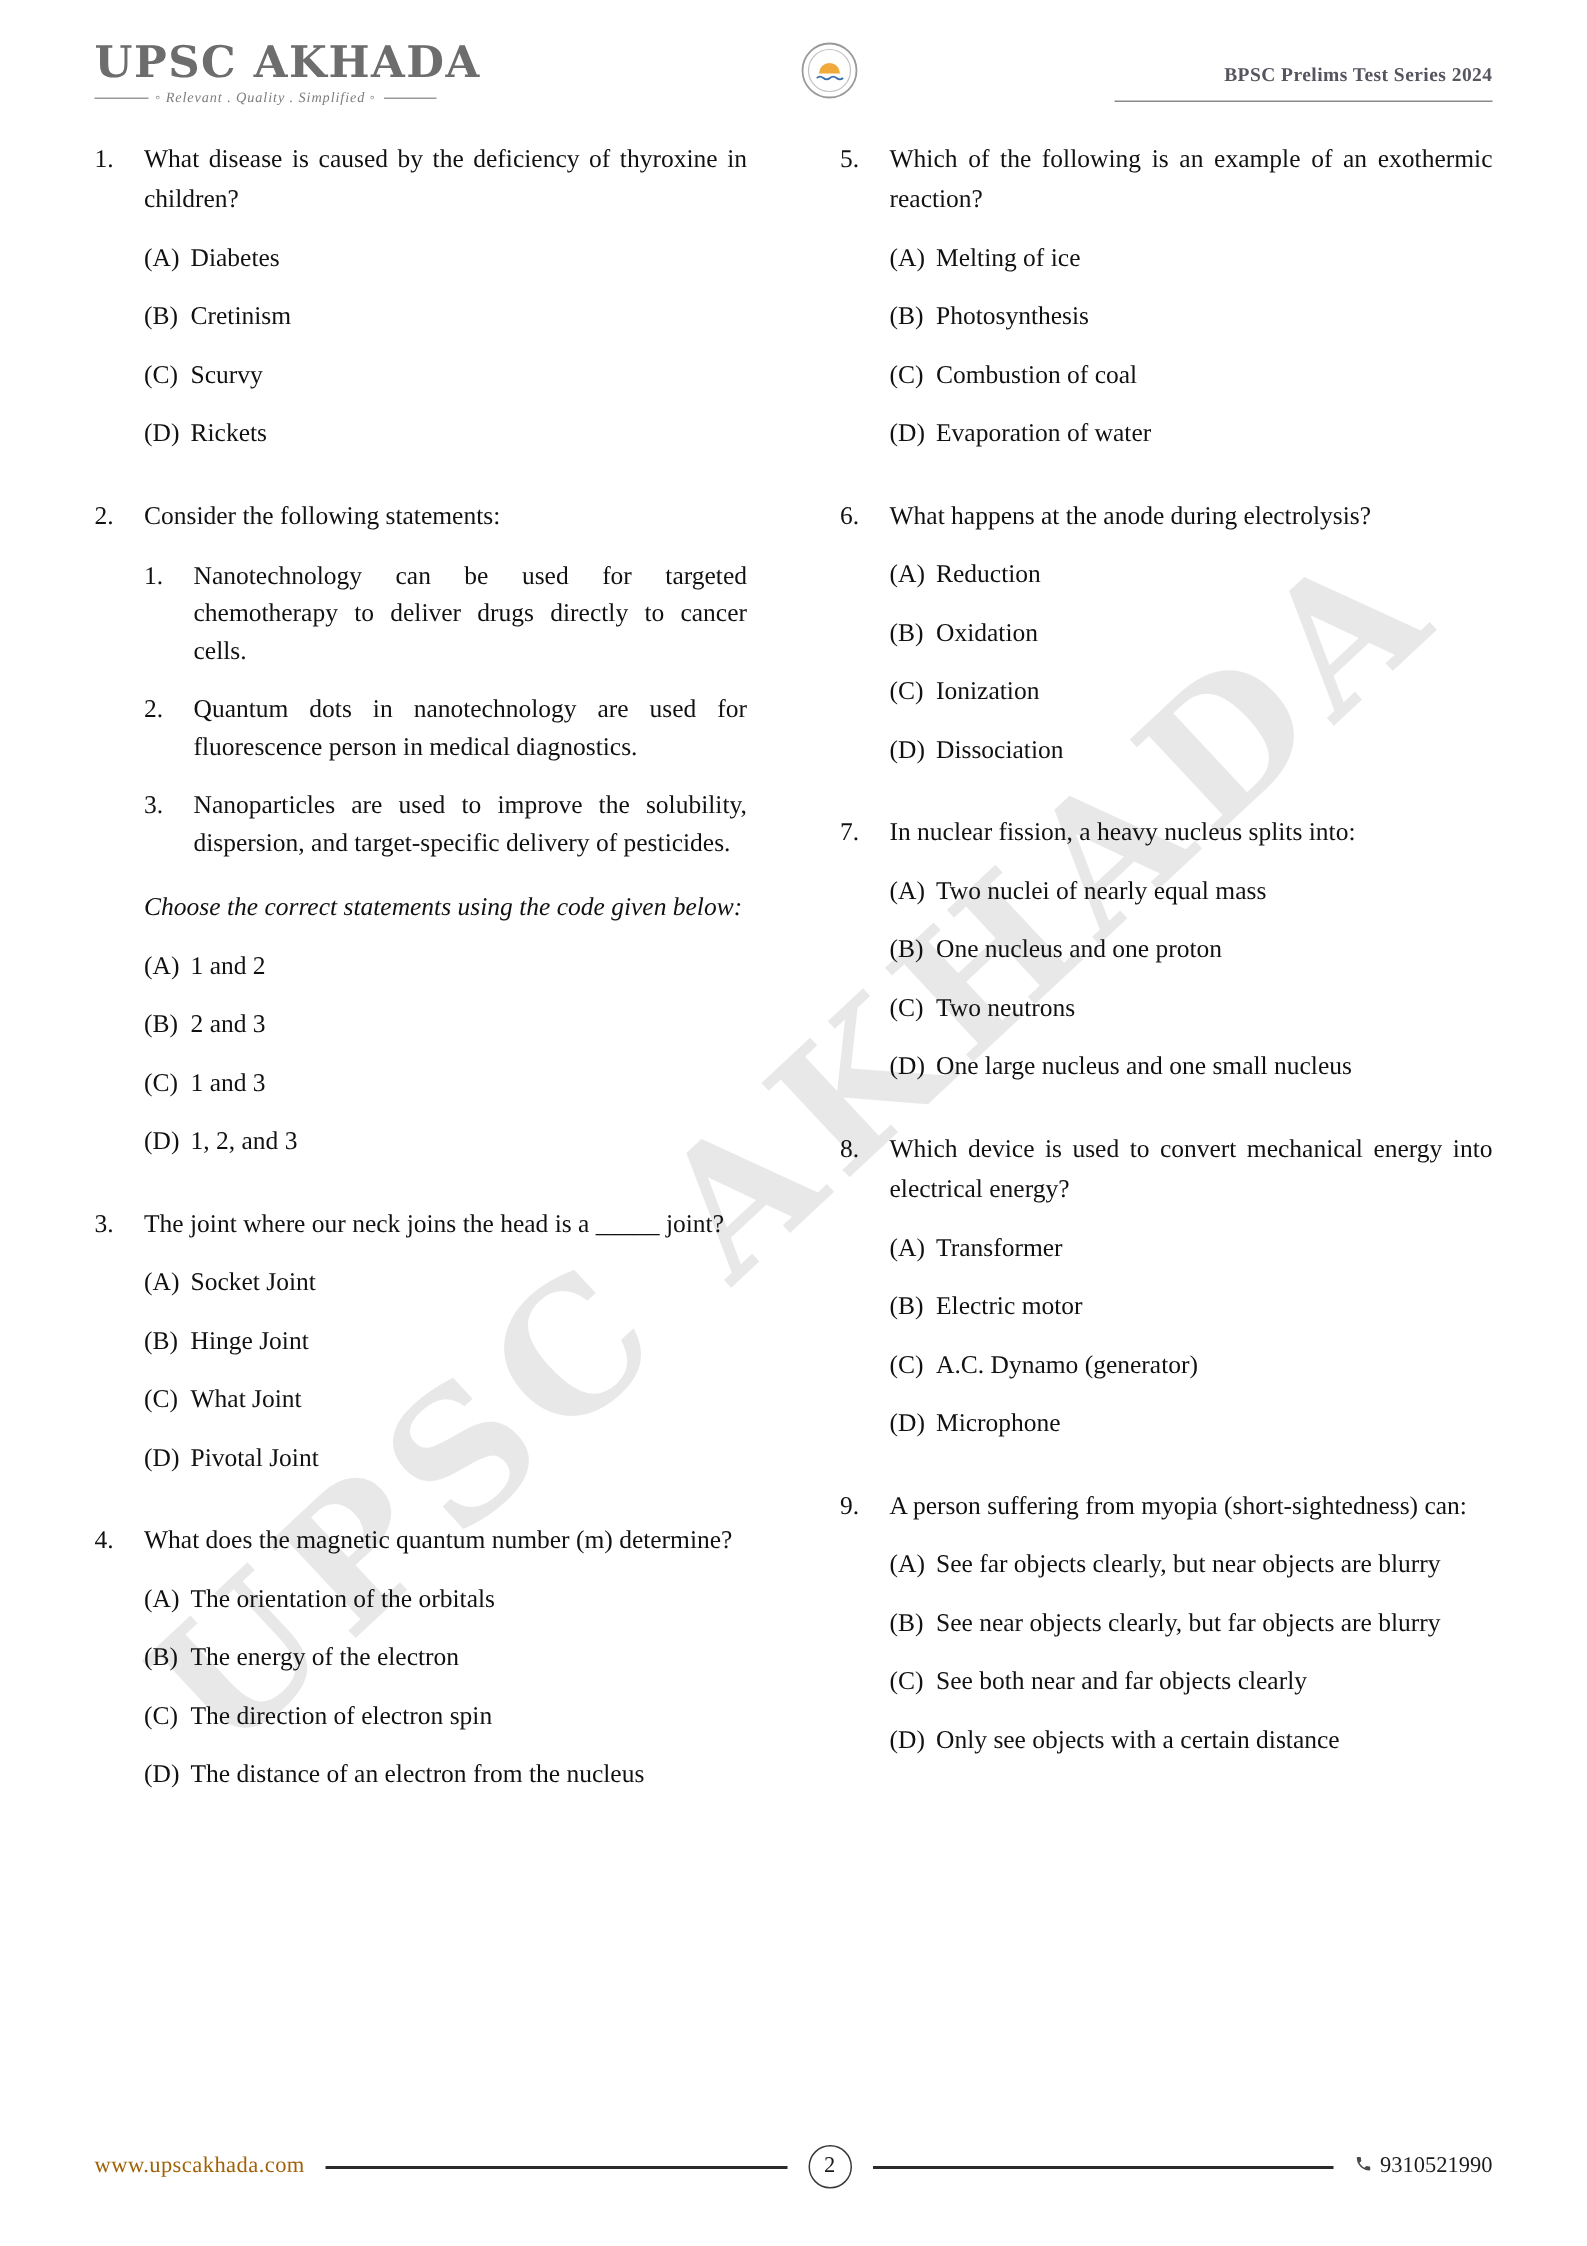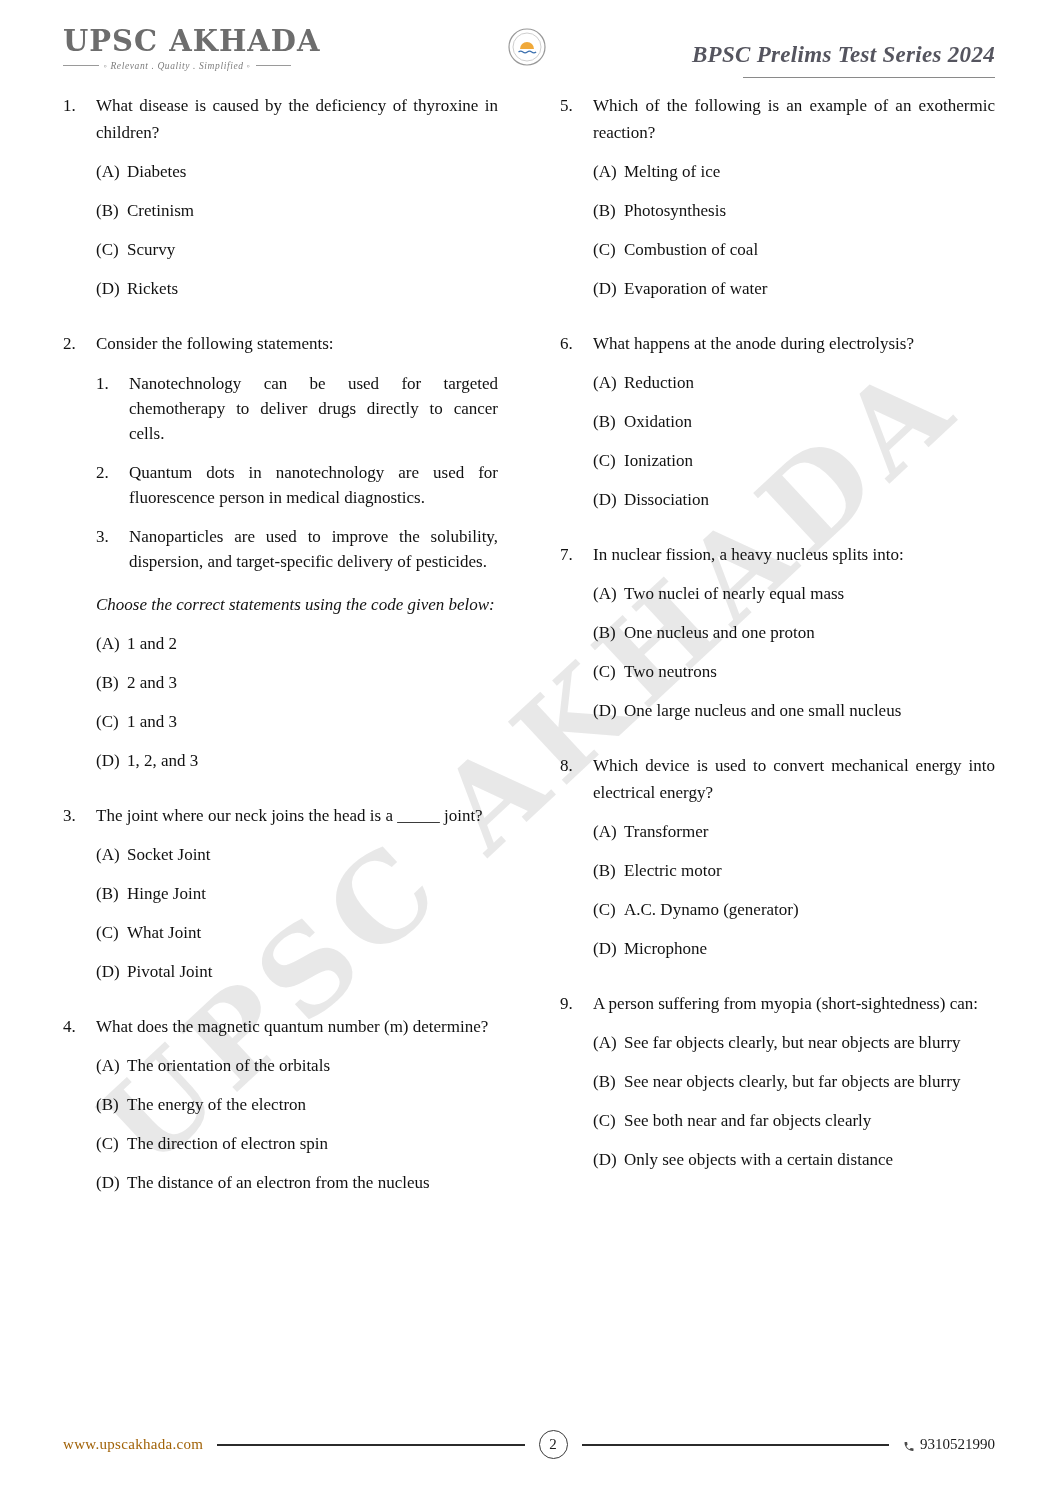--- a/index.html
+++ b/index.html
@@ -43,23 +43,22 @@
     display:flex; align-items:center; gap:5px;
     margin-top:3px; width:228px;
     font-size:9.5px; color:#7d7d7d; letter-spacing:0.6px;
     white-space:nowrap;
     font-style:italic;
   }
   .tg-line { flex:1; height:1px; background:#9a9a9a; }
   .emblem { margin-top:2px; }
   .series { text-align:right; margin-top:16px; }
   .series-title {
-    font-size:23px; font-weight:bold; color:#55555f;
+    font-size:13px; font-weight:bold; color:#55555f;
     letter-spacing:0.3px;
-    font-style:italic;
   }
   .series-rule {
     width:252px; border-top:1.5px solid #8a8a8a;
     margin-top:9px; margin-left:auto;
   }
 
   
   .content {
     position:absolute; top:92px; left:63px; right:63px;
     display:flex; gap:62px;
@@ -91,21 +90,21 @@
     font-size:15px;
   }
   .site { letter-spacing:0.3px; color:#a16207; }
   .f-line { flex:1; border-top:2px solid #2b2b2b; margin:0 14px; height:0; }
   .page-circle {
     width:27px; height:27px; flex:none;
     border:1.5px solid #3a3a3a; border-radius:50%;
     display:inline-flex; align-items:center; justify-content:center;
     font-size:15px; color:#1a1a1a;
   }
-  .phone { display:inline-flex; align-items:flex-end; gap:5px; color:#1a1a1a; }
+  .phone { display:inline-flex; align-items:flex-start; gap:5px; color:#1a1a1a; }
 </style>
 </head>
 <body>
 
 <div class="page">
 
   <div class="watermark">UPSC AKHADA</div>
 
   <header class="header">
     <div class="brand">

